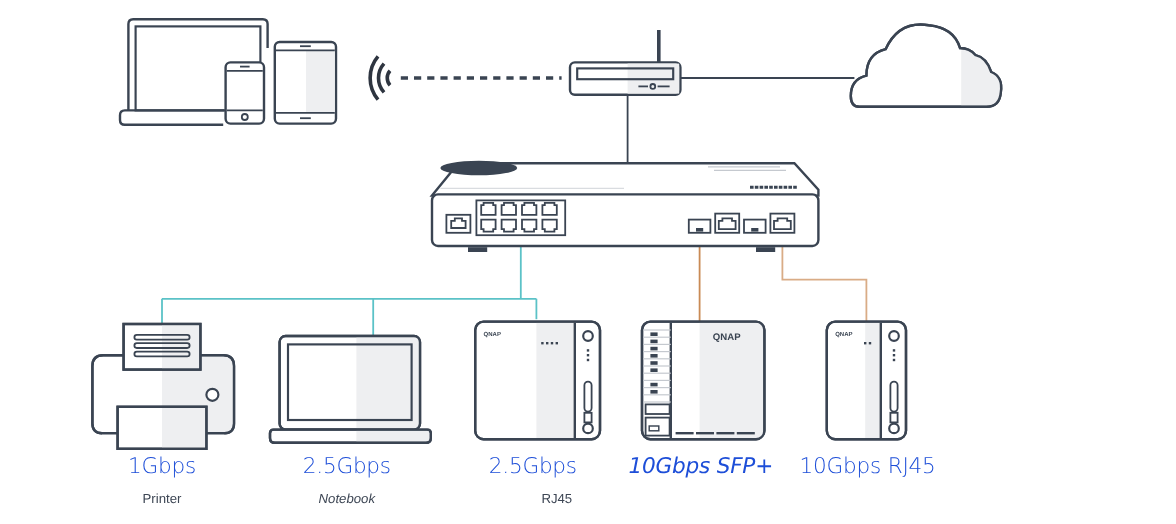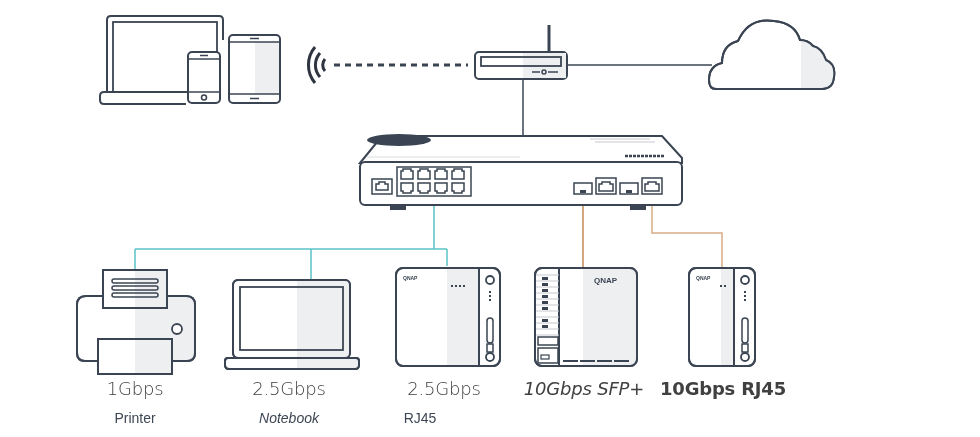--- a/index.html
+++ b/index.html
@@ -1,19 +1,19 @@
 <!DOCTYPE html>
 <html><head>
 <meta charset="utf-8">
 <style>
   html, body { margin:0; padding:0; background:#ffffff; }
   body { width:980px; height:437px; position:relative; overflow:hidden; font-family:"Liberation Sans", sans-serif; }
   svg.diagram { position:absolute; left:0; top:0; }
-  .lbl-speed { position:absolute; font-size:18px; color:#404040; font-family:"DejaVu Sans", sans-serif; font-weight:300; white-space:nowrap; transform:translateX(-50%); letter-spacing:-0.2px; }
-  .lbl-sub { position:absolute; font-size:14px; color:#3d4654; font-family:"Liberation Sans", sans-serif; white-space:nowrap; transform:translateX(-50%); }
+  .lbl-speed { position:absolute; font-size:18px; color:#1d4ed8; font-family:"DejaVu Sans", sans-serif; font-weight:300; white-space:nowrap; transform:translateX(-50%); letter-spacing:-0.2px; }
+  .lbl-sub { position:absolute; font-size:11px; color:#3d4654; font-family:"Liberation Sans", sans-serif; white-space:nowrap; transform:translateX(-50%); }
 </style>
 </head>
 <body>
 
 <svg class="diagram" width="980" height="437" viewBox="0 0 980 437">
 
   <g>
     <line x1="334" y1="65" x2="468" y2="65" stroke="#3a4452" stroke-width="3" stroke-dasharray="6,5"></line>
   </g>
   <line x1="567" y1="65" x2="712" y2="65" stroke="#3a4452" stroke-width="1.5"></line>
@@ -238,17 +238,17 @@
   </g>
 </svg>
 
 <div class="lbl-speed" style="left:135px; top:378px;">1Gbps</div>
 <div class="lbl-sub" style="left:135px; top:410px;">Printer</div>
 
 <div class="lbl-speed" style="left:289px; top:378px;">2.5Gbps</div>
 <div class="lbl-sub" style="left:289px; top:410px;font-style:italic;">Notebook</div>
 
 <div class="lbl-speed" style="left:444px; top:378px;">2.5Gbps</div>
-<div class="lbl-sub" style="left:420px; top:410px;text-align:right;">RJ45</div>
+<div class="lbl-sub" style="left:464px; top:410px;text-align:right;">RJ45</div>
 
 <div class="lbl-speed" style="left:584px; top:378px;font-style:italic;">10Gbps SFP+</div>
 
-<div class="lbl-speed" style="left:723px; top:378px;font-weight:bold;">10Gbps RJ45</div>
+<div class="lbl-speed" style="left:723px; top:378px;">10Gbps RJ45</div>
 
 </body></html>

